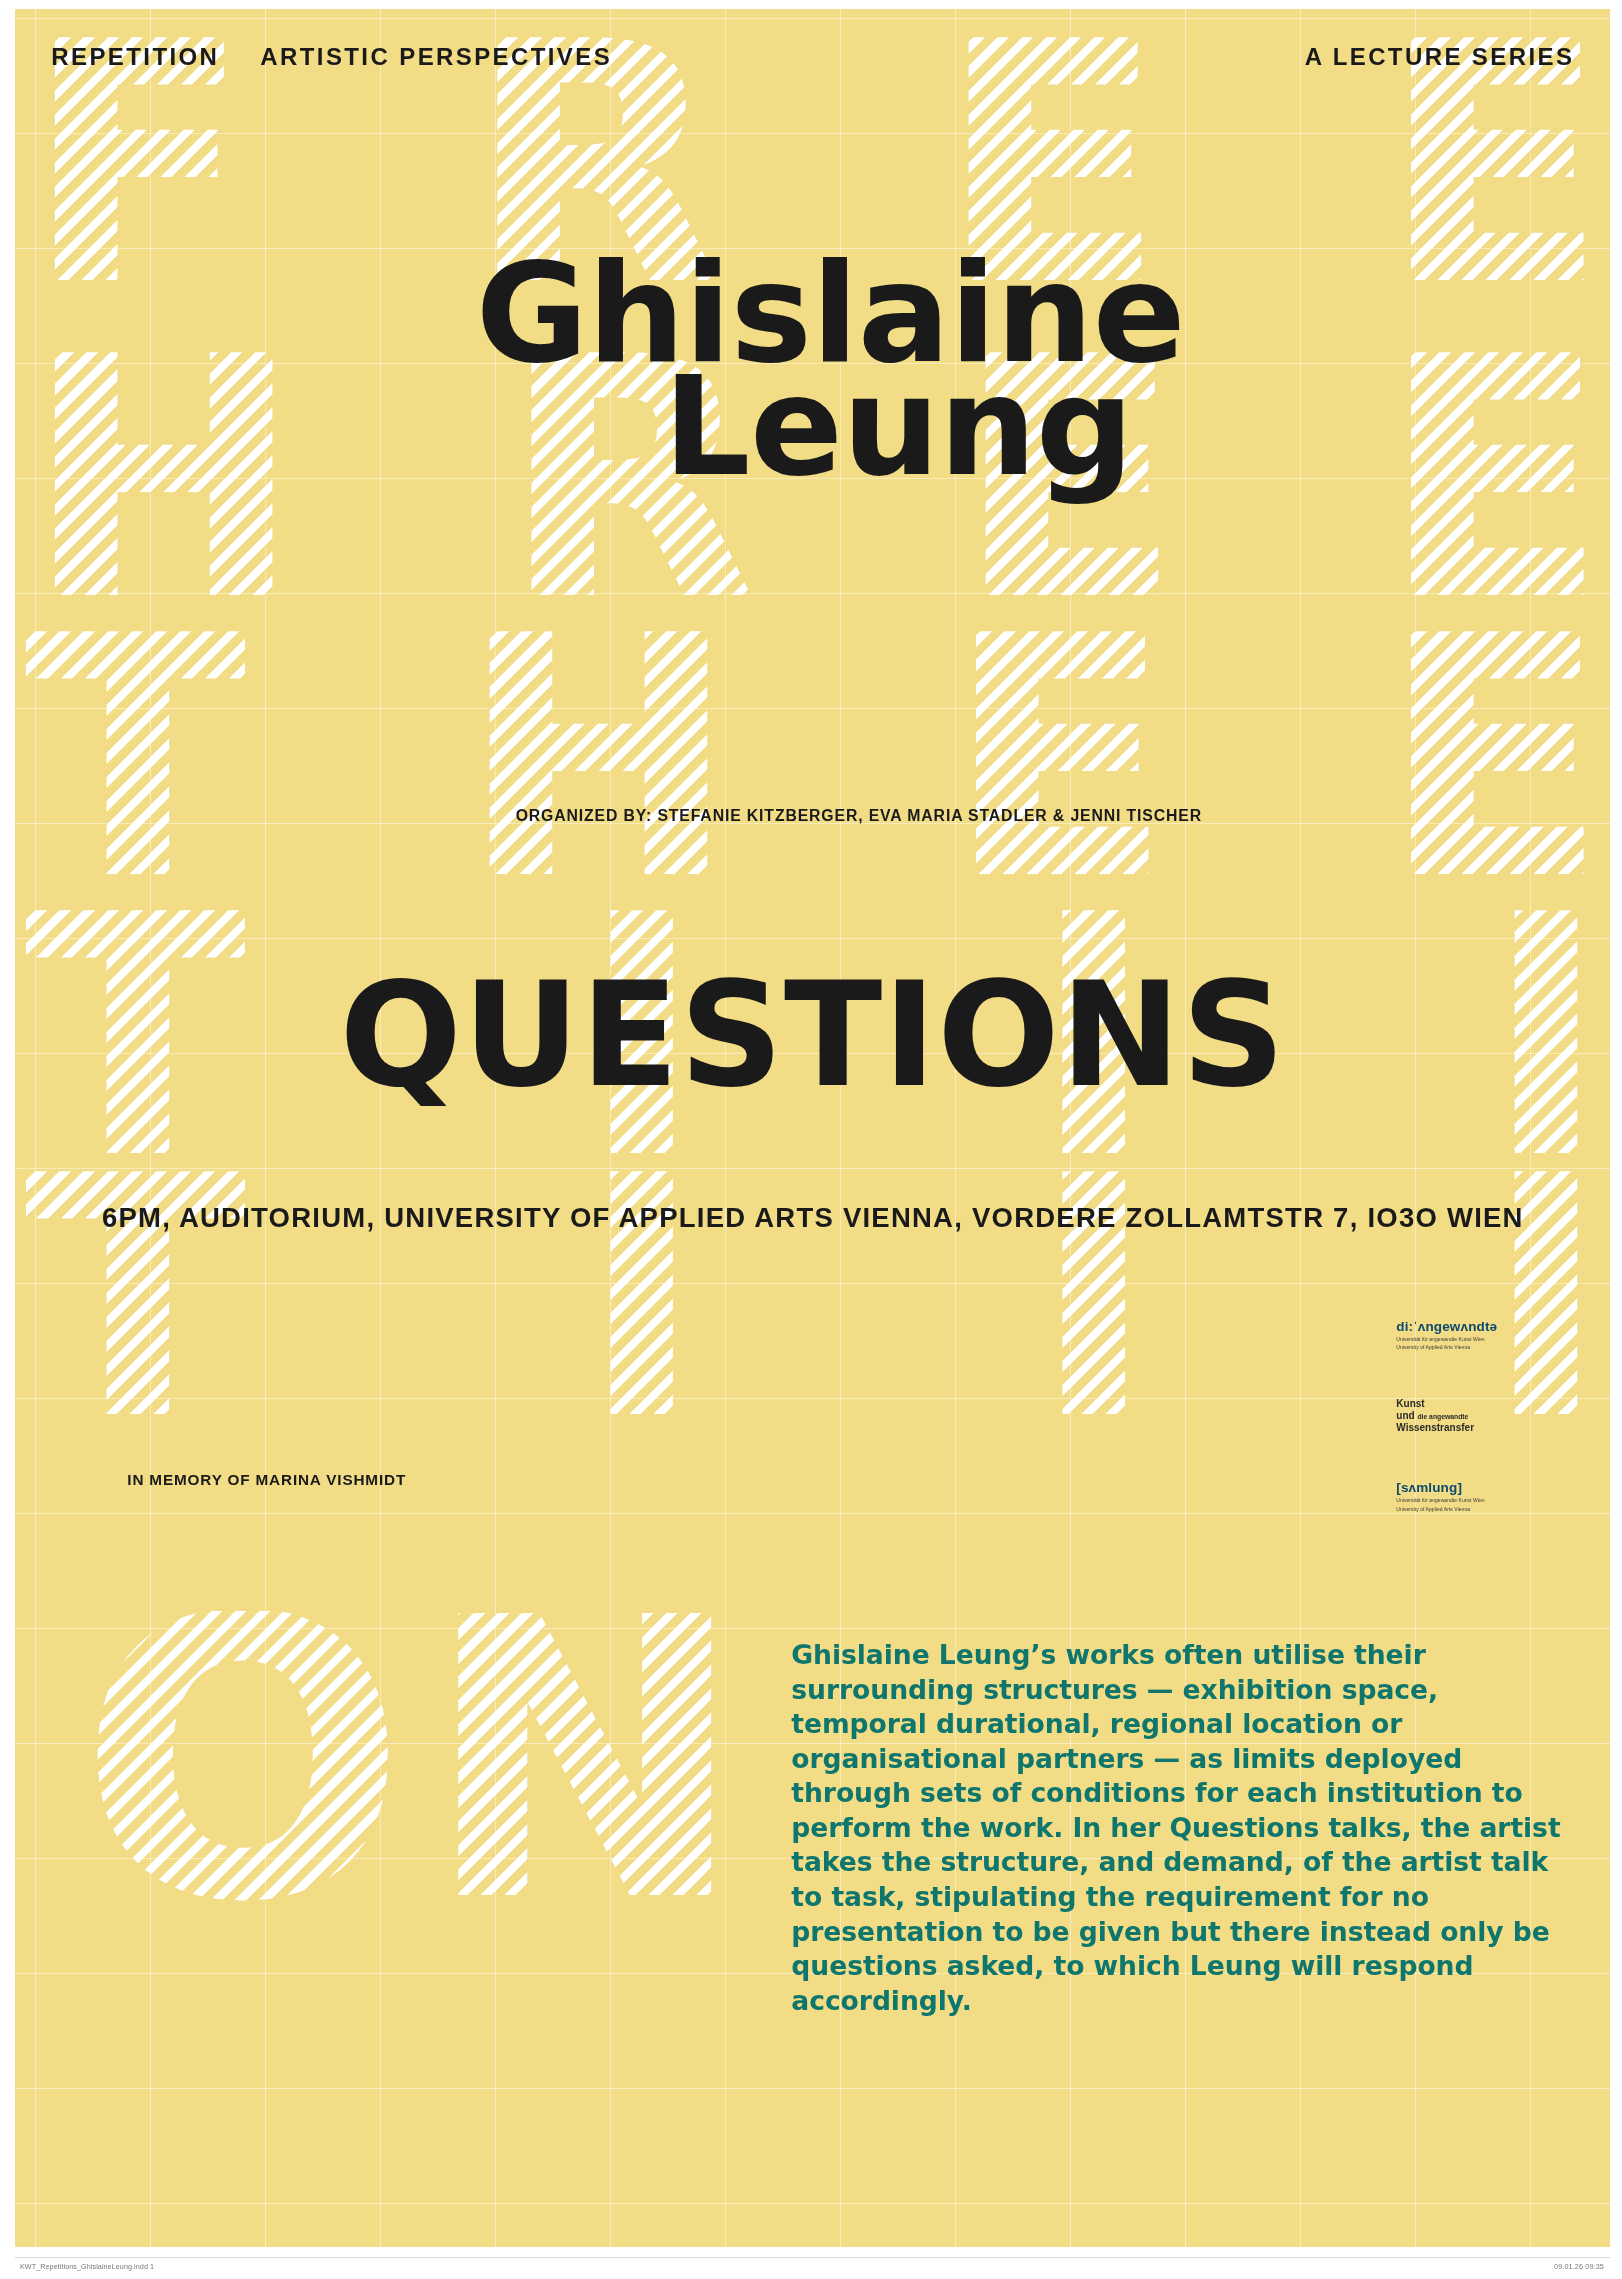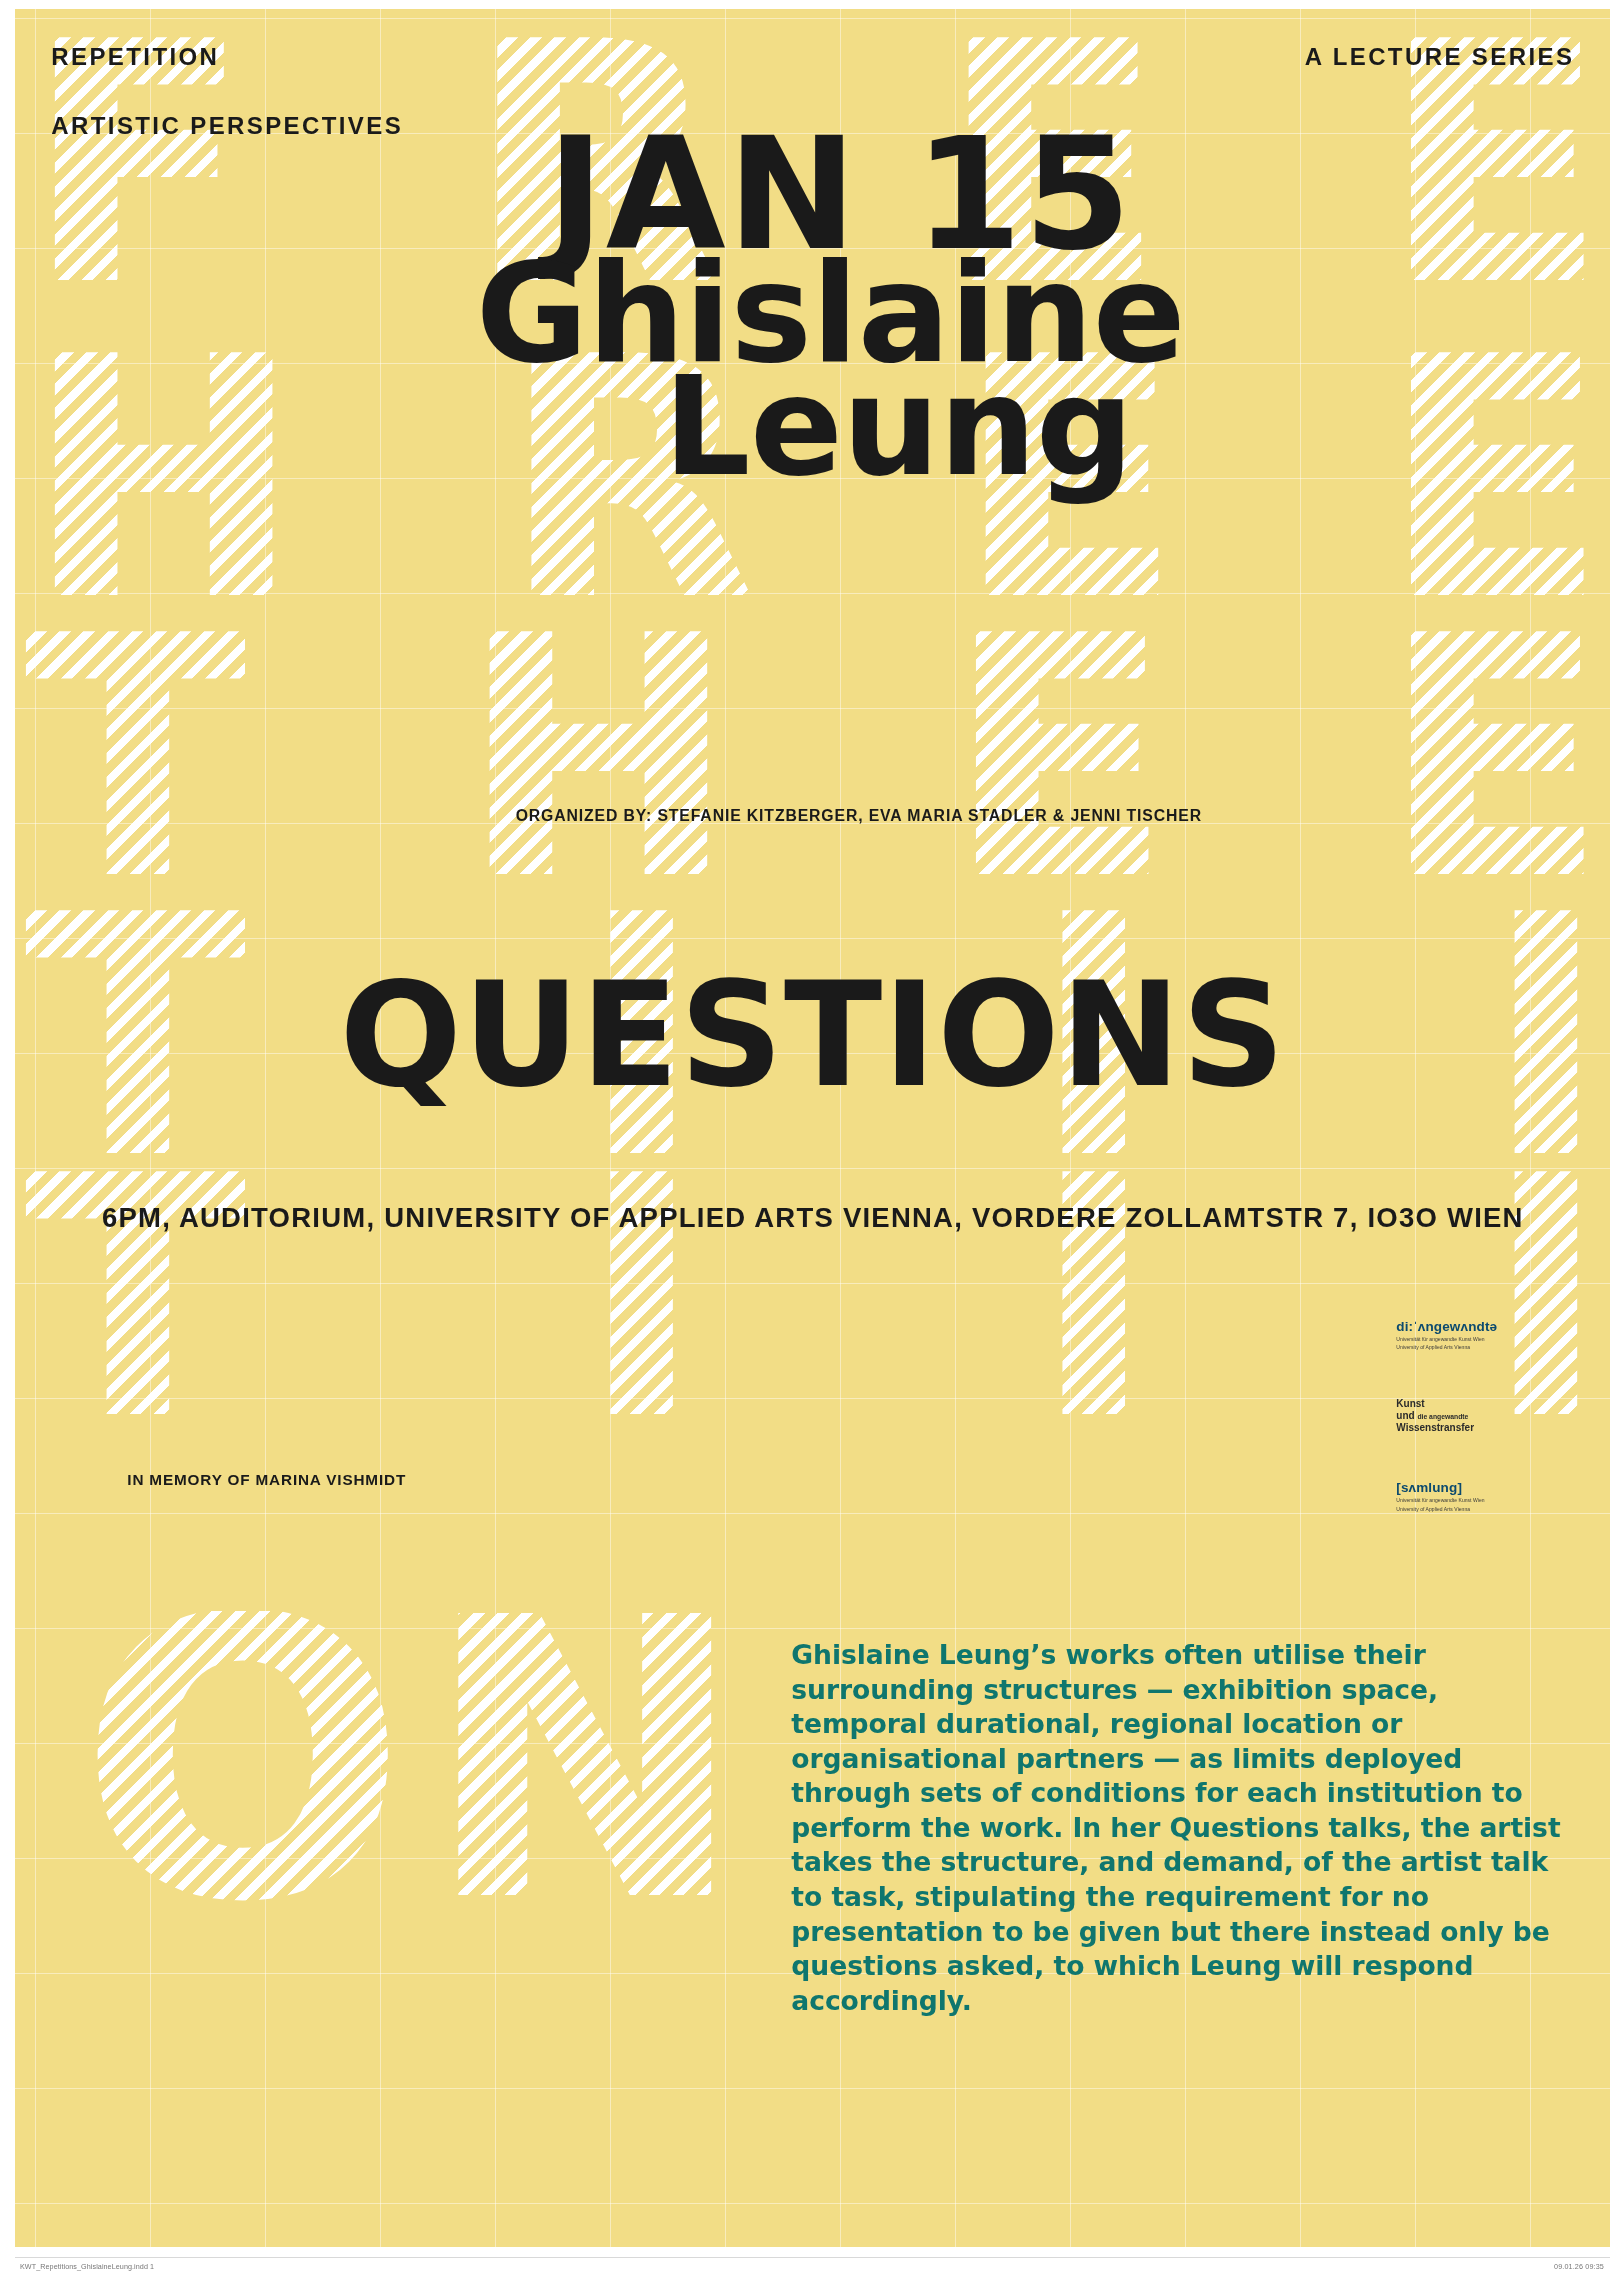--- a/index.html
+++ b/index.html
@@ -127,21 +127,20 @@
     display: flex;
     justify-content: space-between;
     align-items: baseline;
     font-weight: 700;
     font-size: 24px;
     letter-spacing: 0.10em;
   }
   .top-left-group {
     display: flex;
     gap: 41px;
-    flex-direction: column;
   }
 
   .date-line {
     position: absolute;
     top: 108px;
     left: 0;
     width: 100%;
     text-align: center;
     font-family: "DejaVu Sans", sans-serif;
     font-weight: 700;
@@ -335,21 +334,20 @@
     <div class="content">
 
       <div class="top-bar">
         <div class="top-left-group">
           <span>REPETITION</span>
           <span>ARTISTIC PERSPECTIVES</span>
         </div>
         <span>A LECTURE SERIES</span>
       </div>
 
-      <div class="date-line">JAN 15</div>
 
       <div class="artist-name">
         <span class="artist-first">Ghislaine</span>
         <span class="artist-last">Leung</span>
       </div>
 
       <div class="organized">ORGANIZED BY: STEFANIE KITZBERGER, EVA MARIA STADLER &amp; JENNI TISCHER</div>
 
       <div class="questions">QUESTIONS</div>
 

